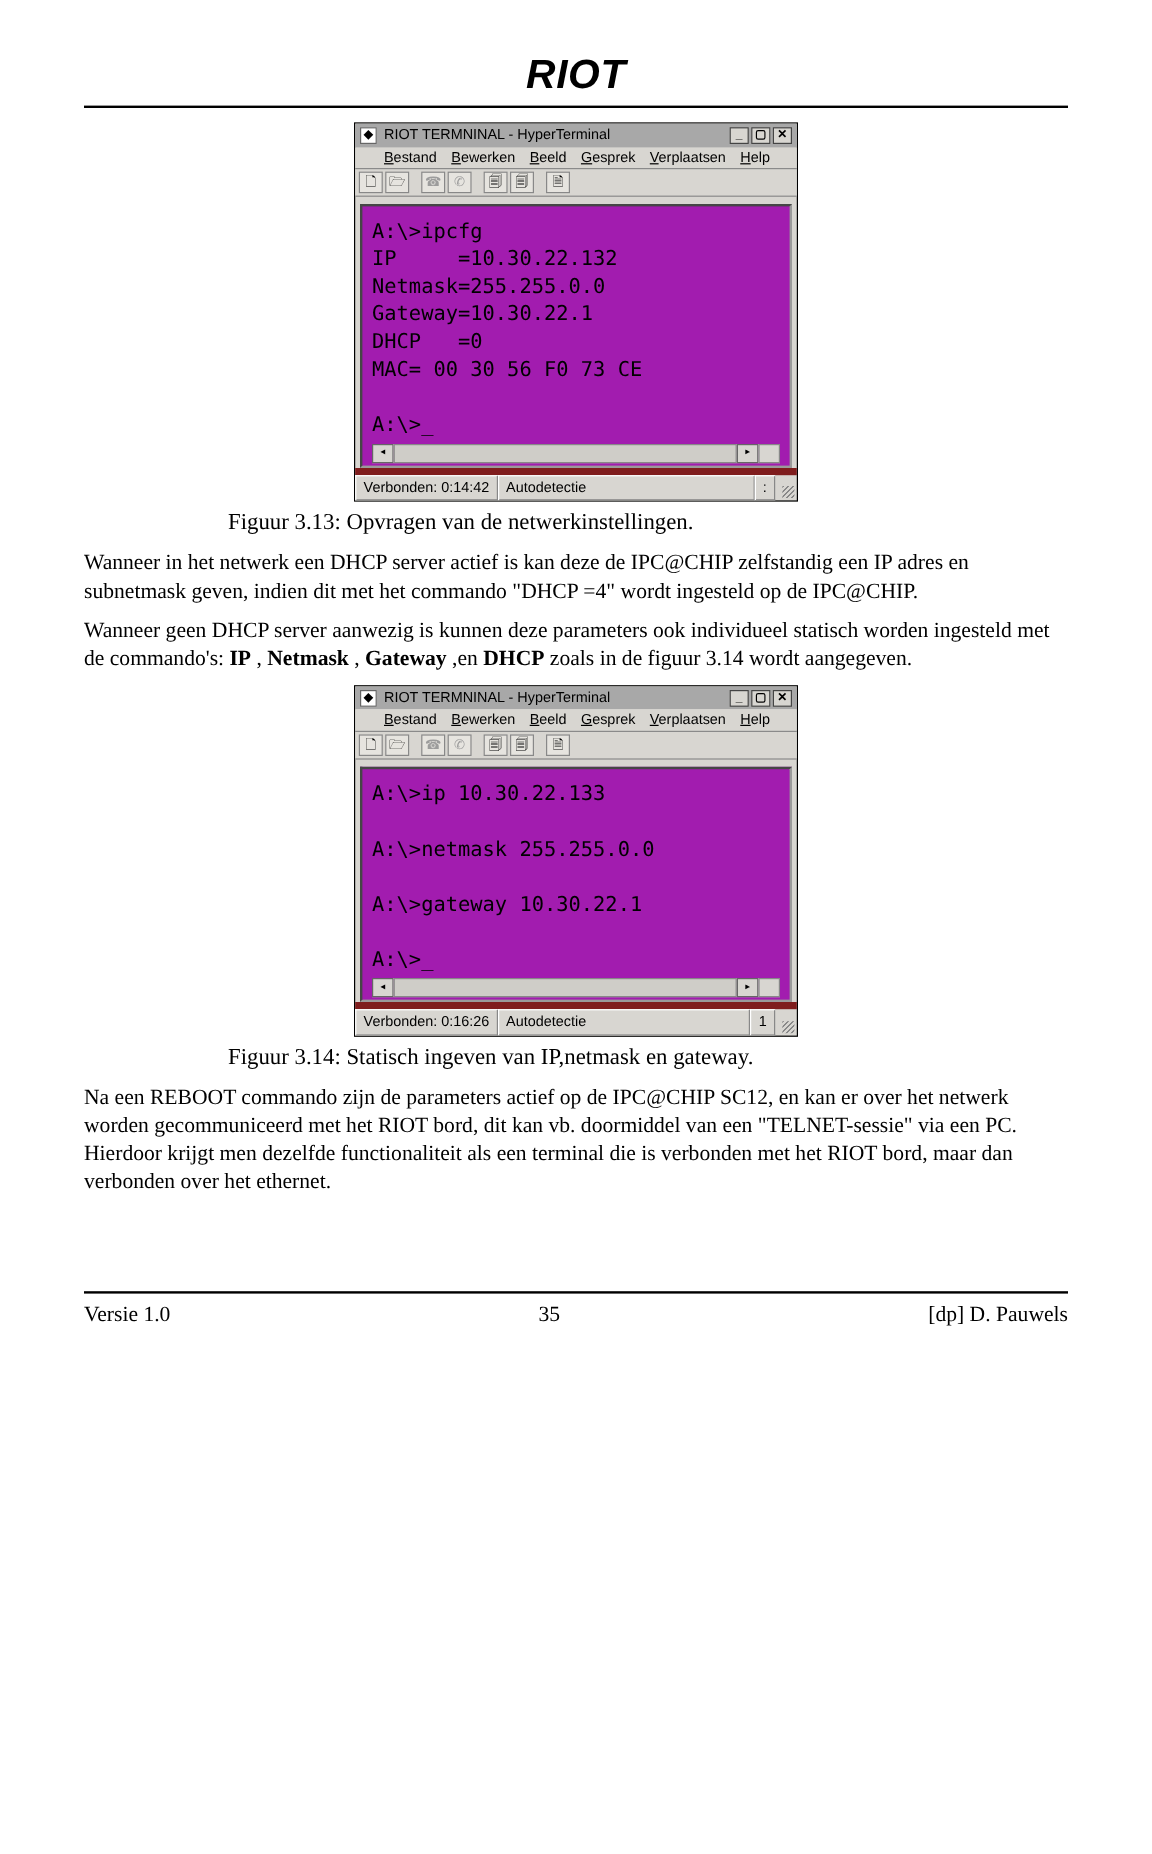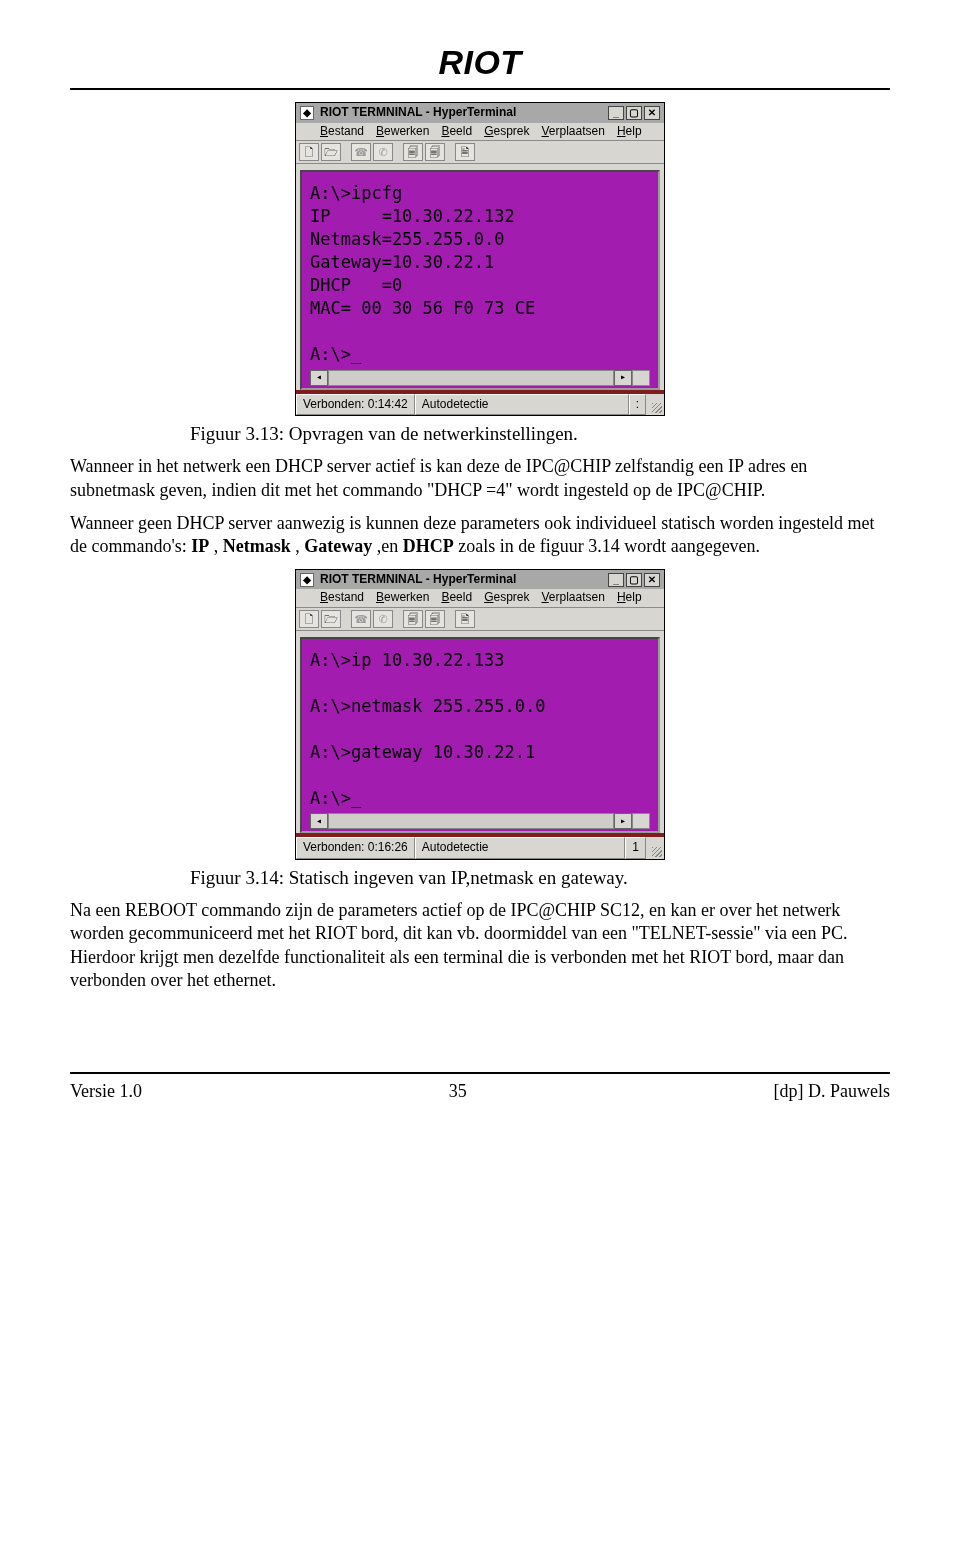--- a/index.html
+++ b/index.html
@@ -32,38 +32,38 @@
     font-family: Tahoma, Arial, sans-serif;
     font-size: 12px;
     color: #000;
   }
   .titlebar {
     display:flex; align-items:center; justify-content:space-between;
     background:#a8a8a8; padding:2px 4px; font-weight:700; color:#000;
   }
   .tb-left{display:flex;align-items:center;gap:6px;}
   .tb-ico{width:14px;height:14px;background:#fff;border:1px solid #666;display:flex;align-items:center;justify-content:center;font-size:10px;}
-  .tb-title{font-family: "MS Sans Serif", Arial; font-size:12px; font-weight:700;}
+  .tb-title{font-family: "MS Sans Serif", Arial; font-size:12px; font-weight:400;}
   .tb-btns{display:flex;gap:2px;}
   .tb-btn{width:16px;height:14px;border:1px solid #444;background:#d8d6d1;display:flex;align-items:center;justify-content:center;font-size:10px;line-height:1;}
   .menubar{display:flex; gap:4px; background:#d8d6d1; padding:1px 20px; font-size:12px;}
   .menubar span{padding:0 4px; text-decoration: underline; text-decoration-color: transparent;}
   .menubar span::first-letter{text-decoration: underline;}
   .toolbar{display:flex; gap:2px; padding:2px 3px; background:#d8d6d1; border-top:1px solid #8a8a8a; border-bottom:1px solid #8a8a8a;}
   .tbico{width:20px;height:18px;border:1px solid #888; background:#e6e4df; display:flex;align-items:center;justify-content:center;font-size:11px;}
   .tbico.disabled{color:#9c9c9c;}
   .tsep{width:6px;}
   .terminal-shell{padding:6px 4px 0 4px;}
   .terminal{border:2px inset #9a9a9a; background:#a21caf; font-family: "Courier New", monospace; font-size:17px; line-height:1.35; padding:10px 8px 2px 8px; min-height: 160px; display:flex; flex-direction:column;}
   .terminal pre{margin:0; white-space:pre; flex:1;}
   .term-sb{display:flex;align-items:center;}
   .sb-btn{width:18px;height:16px;border:1px solid #666;background:#d8d6d1;display:flex;align-items:center;justify-content:center;font-size:10px;}
   .sb-track{flex:1;height:16px;background:#cfcdc8;border:1px solid #888;}
   .corner{width:18px;height:16px;background:#d8d6d1;border:1px solid #888;}
-  .statusbar{display:flex; border-top:4px solid #7f1d1d;}
+  .statusbar{display:flex; border-top:6px solid #7f1d1d;}
   .statusbar .cell{padding:2px 6px;border:1px solid #fff; border-right-color:#888; border-bottom-color:#888; background:#d8d6d1; font-size:12px;}
   .cell.grow{flex:1;}
   .grip{width:18px;display:flex;align-items:flex-end;justify-content:flex-end;padding:2px;}
   .grip .d{width:10px;height:10px;background:repeating-linear-gradient(135deg,#888 0 1px,transparent 1px 3px);}
   .pad{height:4px;}
 </style>
 </head>
 <body>
 
 <div class="doc-header">

